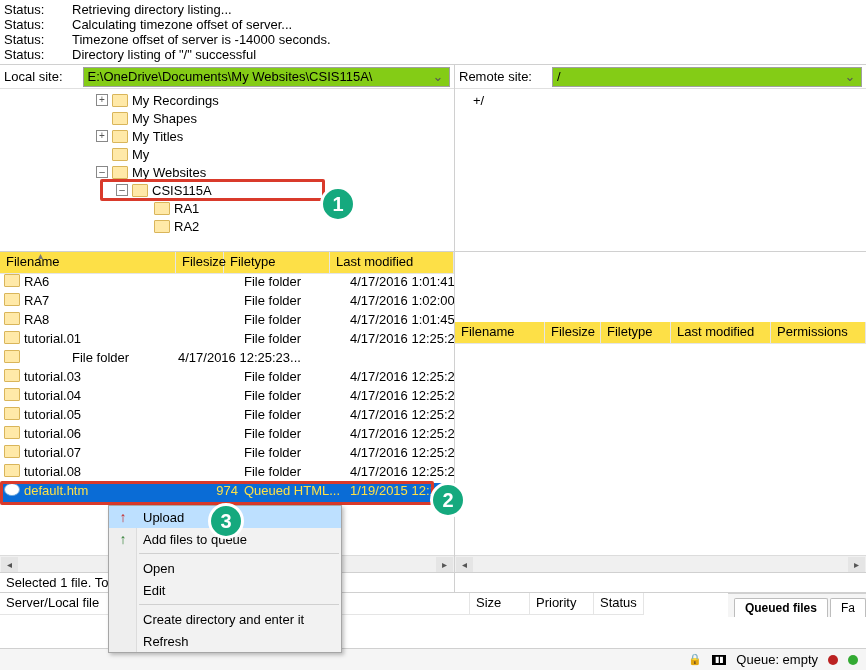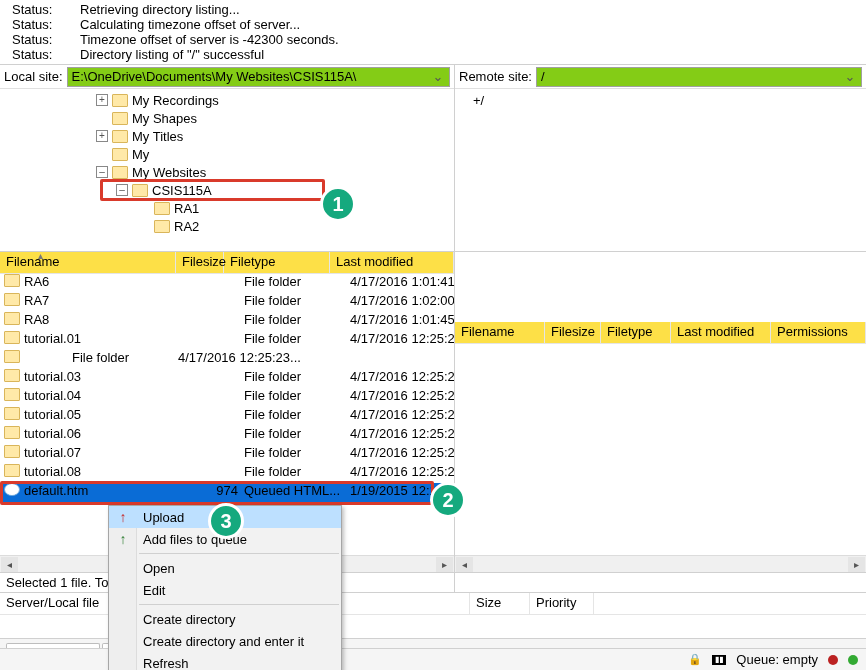--- a/index.html
+++ b/index.html
@@ -1,56 +1,56 @@
 <!DOCTYPE html>
 <html><head>
 <meta charset="utf-8">
 <style>
 *{box-sizing:border-box;margin:0;padding:0;font-family:"Segoe UI",Tahoma,sans-serif;font-size:13px;color:#000}
 body{background:#fff;width:866px;height:670px;overflow:hidden;position:relative}
-.status-pane{padding:2px 0 0 12px;background:#fff;height:64px;overflow:hidden}
+.status-pane{padding:2px 0 0 4px;background:#fff;height:64px;overflow:hidden}
 .status-line{display:flex;gap:22px;line-height:15px}
 .status-label{width:46px}
 .mid{display:flex;height:528px;border-top:1px solid #d0d0d0}
 .left-col{width:455px;border-right:1px solid #d0d0d0;display:flex;flex-direction:column}
 .right-col{flex:1;display:flex;flex-direction:column}
-.site-bar{display:flex;align-items:center;gap:4px;padding:2px 4px;border-bottom:1px solid #e0e0e0;height:24px}
+.site-bar{display:flex;align-items:center;gap:20px;padding:2px 4px;border-bottom:1px solid #e0e0e0;height:24px}
 .site-bar label{white-space:nowrap}
 .site-bar .combo{flex:1;height:20px;border:1px solid #a0a0a0;padding:0 4px;background:#84cc16;display:flex;align-items:center;justify-content:space-between}
 .combo .chev{width:14px;text-align:center;color:#555}
 .tree{flex:0 0 162px;overflow:auto;padding:2px 0 2px 24px;position:relative}
 .tree .node{display:flex;align-items:center;height:18px;gap:4px}
 .tree .expander{width:12px;height:12px;border:1px solid #888;display:flex;align-items:center;justify-content:center;font-size:10px;line-height:10px;color:#555;background:#fff}
 .tree .folder-ico{width:16px;height:13px;background:#ffe9a8;border:1px solid #d9b55a;border-radius:1px}
 .tree .lbl{white-space:nowrap}
 .tree .ind1{padding-left:72px}
 .tree .ind2{padding-left:92px}
 .tree .ind3b{padding-left:130px}
 .highlight-red{position:absolute;border:3px solid #d93a2b;border-radius:2px;pointer-events:none}
 .list-wrap{flex:1;display:flex;flex-direction:column;border-top:1px solid #d0d0d0;overflow:hidden}
 .list-head{display:flex;background:#fde047;border-bottom:1px solid #e5e5e5;height:22px}
 .list-head .col{padding:2px 6px;border-right:1px solid #e5e5e5;position:relative}
 .sort-arrow{position:absolute;top:-2px;left:38px;font-size:10px;color:#777}
 .list-body{flex:1;overflow:hidden}
 .list-row{display:flex;height:19px;}
 .list-row .ico{width:16px;height:13px;margin:0 4px 0 4px;background:#ffe9a8;border:1px solid #d9b55a;border-radius:1px}
 .list-row.sel{background:#0a6cd6;color:#fff}
-.list-row.sel *{color:#000000}
+.list-row.sel *{color:#fde047}
 .list-row .ico.html{background:#fff;border:1px solid #6fa8dc;border-radius:50%}
 .c-name{width:172px;padding-left:0;overflow:hidden;white-space:nowrap}
 .c-size{width:48px;text-align:right;padding-right:6px}
 .c-type{width:106px;overflow:hidden;white-space:nowrap}
 .c-mod{flex:1;overflow:hidden;white-space:nowrap}
 .scroll-h{height:17px;background:#f0f0f0;border-top:1px solid #dcdcdc;display:flex;align-items:center;justify-content:space-between;padding:0 1px}
 .scroll-h .arr{width:17px;height:15px;background:#e5e5e5;display:flex;align-items:center;justify-content:center;color:#555;font-size:10px}
 .status-strip{height:20px;border-top:1px solid #d0d0d0;padding:2px 6px;display:flex;align-items:center}
 .remote-tree{flex:0 0 162px;padding:4px 0 0 18px}
 .remote-list-wrap{flex:1;border-top:1px solid #d0d0d0;display:flex;flex-direction:column}
 .remote-head .col{padding:2px 6px;border-right:1px solid #e5e5e5}
-.bottom{height:70px;border-top:1px solid #d0d0d0;display:flex;flex-direction:column}
+.bottom{height:70px;border-top:1px solid #d0d0d0;display:flex;}
 .queue-head{display:flex;height:22px;border-bottom:1px solid #e5e5e5}
 .queue-head .col{padding:2px 6px;border-right:1px solid #e5e5e5}
 .tabs{display:flex;align-items:flex-end;height:24px;border-top:1px solid #d0d0d0;background:#f5f5f5;padding-left:6px;gap:2px}
 .tab{background:#fff;border:1px solid #bdbdbd;border-bottom:none;padding:2px 10px;border-radius:2px 2px 0 0;font-size:12px}
 .tab.active{font-weight:bold;background:#fff}
 .ctx-menu{position:absolute;left:108px;top:505px;width:234px;background:#f2f2f2;border:1px solid #a6a6a6;box-shadow:2px 2px 4px rgba(0,0,0,.25);z-index:50}
 .ctx-menu .strip{position:absolute;left:0;top:0;bottom:0;width:28px;background:#eee;border-right:1px solid #dcdcdc}
 .ctx-item{position:relative;height:22px;display:flex;align-items:center;padding-left:34px}
 .ctx-item.hl{background:#bde0ff}
 .ctx-sep{height:1px;background:#d0d0d0;margin:3px 2px 3px 30px}
@@ -70,21 +70,21 @@
   <div class="status-line">
       <span class="status-label">Status:</span>
       <span>Retrieving directory listing...</span>
     </div>
   <div class="status-line">
       <span class="status-label">Status:</span>
       <span>Calculating timezone offset of server...</span>
     </div>
   <div class="status-line">
       <span class="status-label">Status:</span>
-      <span>Timezone offset of server is -42300 seconds.</span>
+      <span>Timezone offset of server is -14000 seconds.</span>
     </div>
   <div class="status-line">
       <span class="status-label">Status:</span>
       <span>Directory listing of "/" successful</span>
     </div>
 </div>
 
 <div class="mid">
 
   <div class="left-col">
@@ -270,20 +270,21 @@
   </div>
 </div>
 
 <div class="highlight-red" style="left:0;top:481px;width:434px;height:24px"></div>
 
 <div class="bottom">
   <div class="queue-head">
     <div class="col" style="width:470px">Server/Local file</div>
     <div class="col" style="width:60px;text-align:left">Size</div>
     <div class="col" style="width:64px">Priority</div>
+    <div class="col" style="flex:1">Status</div>
   </div>
   <div style="flex:1"></div>
   <div class="tabs">
     <div class="tab active">Queued files</div>
     <div class="tab">Fa</div>
   </div>
 </div>
 
 <div class="ctx-menu">
   <div class="strip"></div>
@@ -297,23 +298,20 @@
     </div>
   <div class="ctx-sep"></div>
   <div class="ctx-item">
       <span>Open</span>
     </div>
   <div class="ctx-item">
       <span>Edit</span>
     </div>
   <div class="ctx-sep"></div>
   <div class="ctx-item">
-      <span>Create directory</span>
-    </div>
-  <div class="ctx-item">
       <span>Create directory and enter it</span>
     </div>
   <div class="ctx-item">
       <span>Refresh</span>
     </div>
 </div>
 
 <div class="badge" style="left:320px;top:186px">1</div>
 <div class="badge" style="left:430px;top:482px">2</div>
 <div class="badge" style="left:208px;top:503px">3</div>

